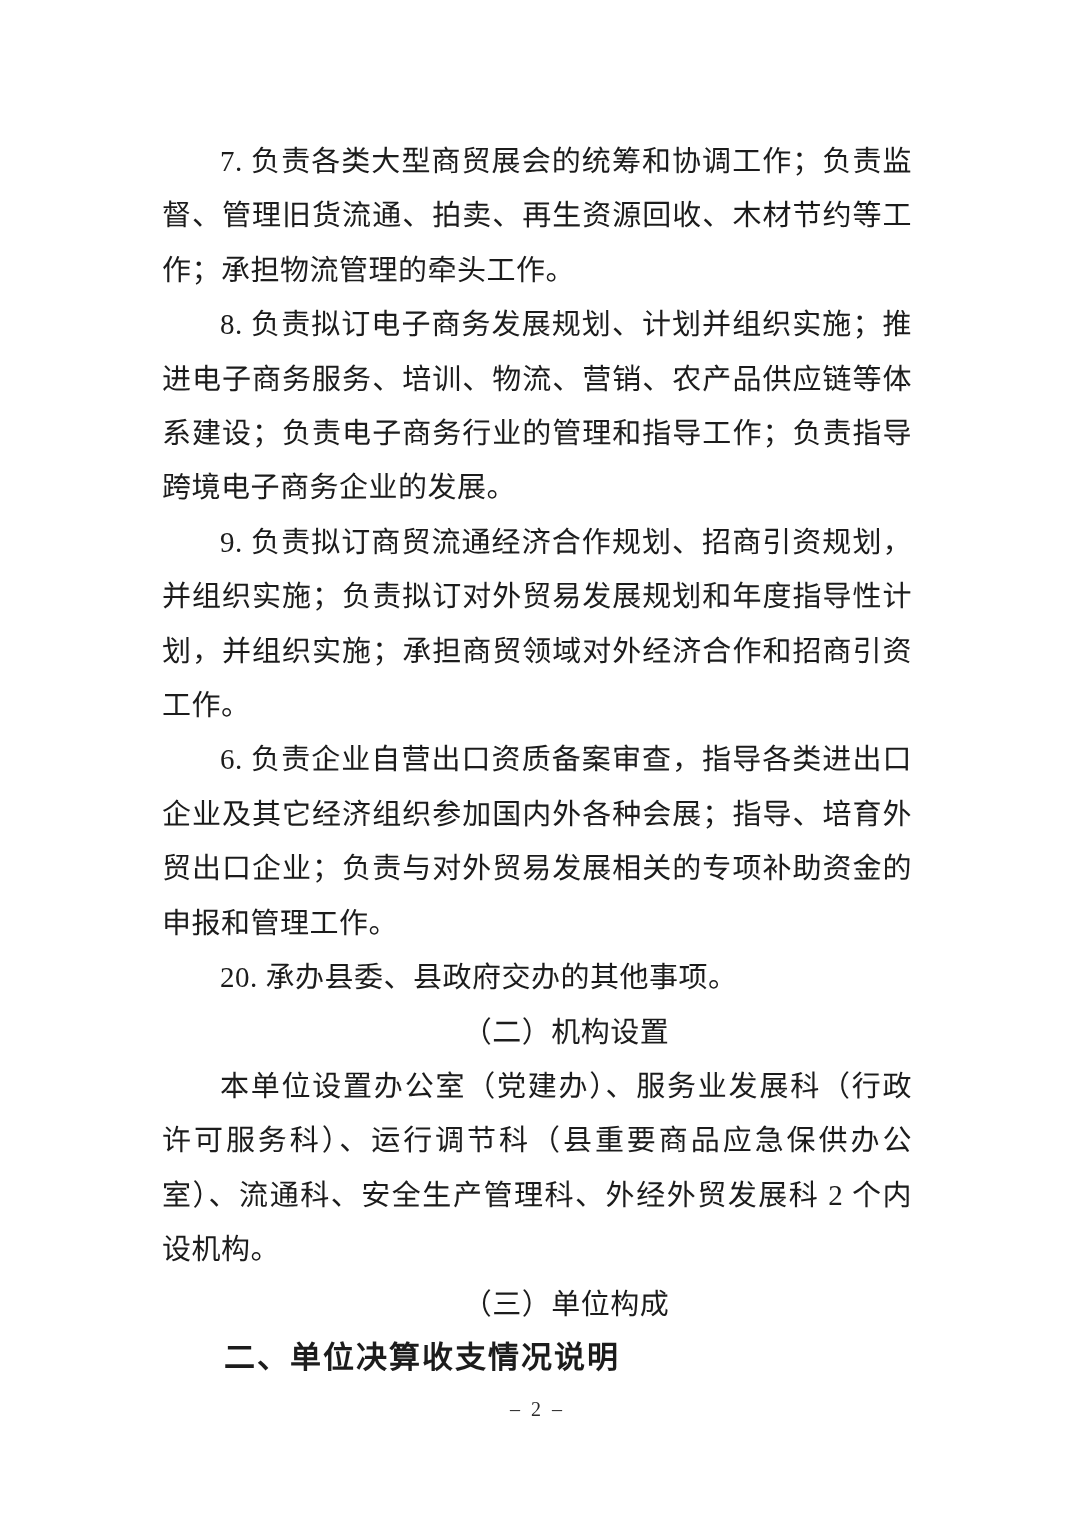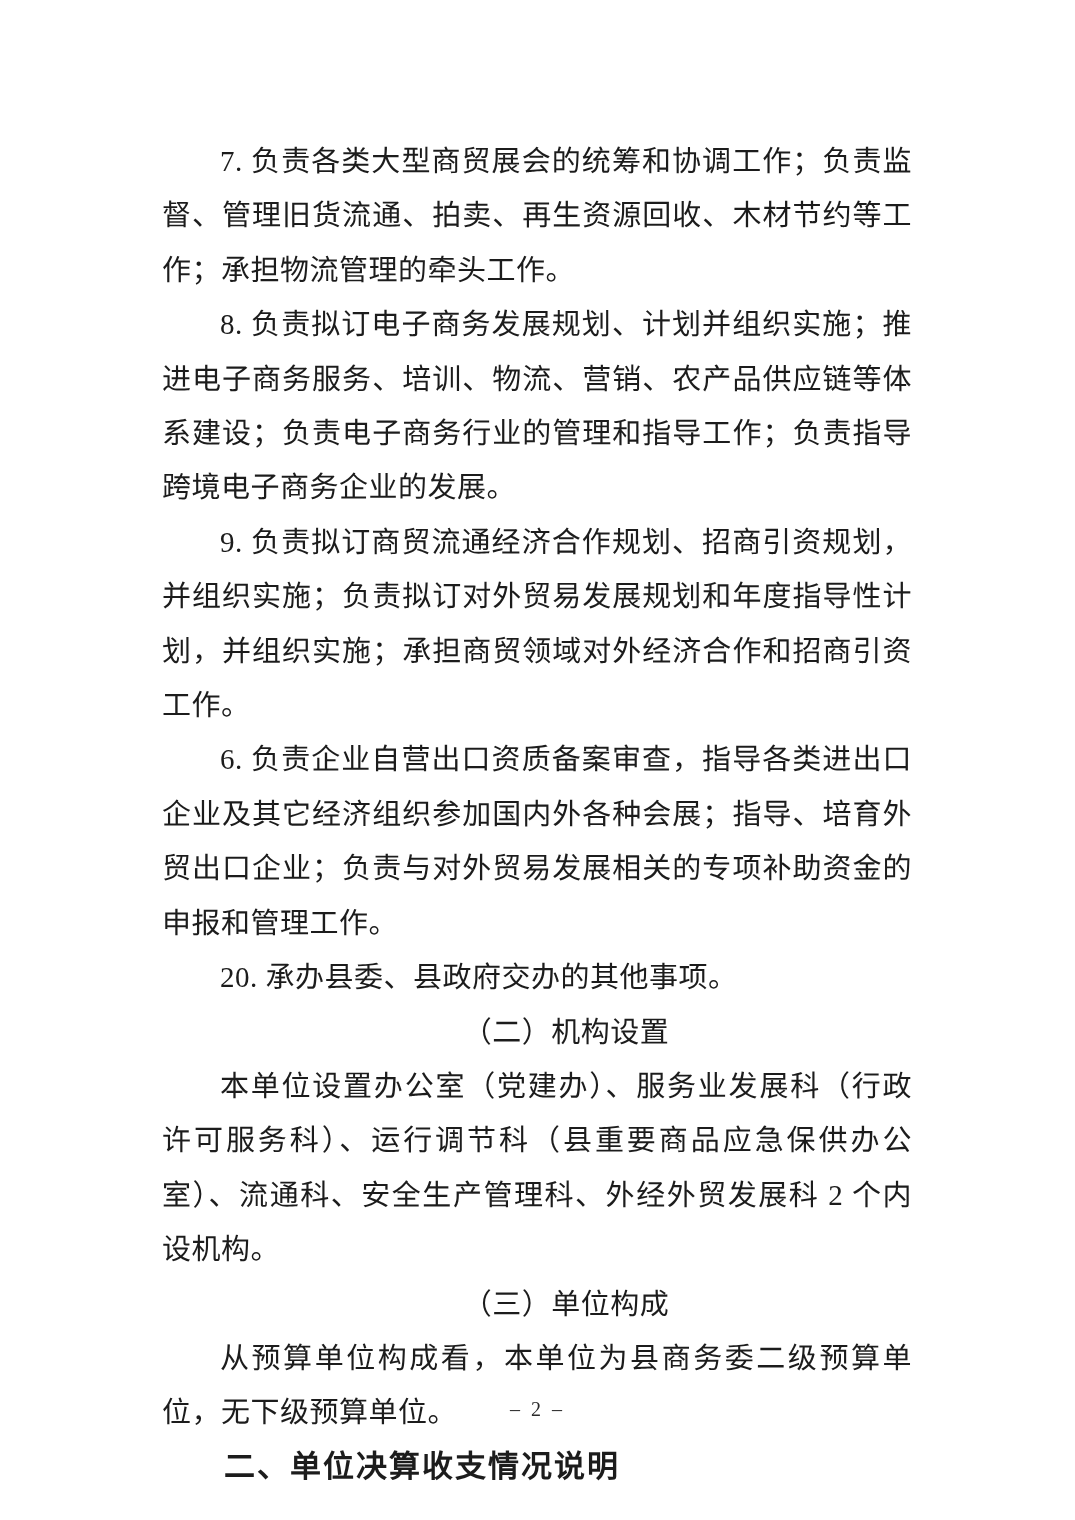--- a/index.html
+++ b/index.html
@@ -62,19 +62,18 @@
 <div class="page">
   <div class="doc">
     <p>7. 负责各类大型商贸展会的统筹和协调工作；负责监督、管理旧货流通、拍卖、再生资源回收、木材节约等工作；承担物流管理的牵头工作。</p>
     <p>8. 负责拟订电子商务发展规划、计划并组织实施；推进电子商务服务、培训、物流、营销、农产品供应链等体系建设；负责电子商务行业的管理和指导工作；负责指导跨境电子商务企业的发展。</p>
     <p>9. 负责拟订商贸流通经济合作规划、招商引资规划，并组织实施；负责拟订对外贸易发展规划和年度指导性计划，并组织实施；承担商贸领域对外经济合作和招商引资工作。</p>
     <p>6. 负责企业自营出口资质备案审查，指导各类进出口企业及其它经济组织参加国内外各种会展；指导、培育外贸出口企业；负责与对外贸易发展相关的专项补助资金的申报和管理工作。</p>
     <p>20. 承办县委、县政府交办的其他事项。</p>
     <h3 class="subheading">（二）机构设置</h3>
     <p>本单位设置办公室（党建办）、服务业发展科（行政许可服务科）、运行调节科（县重要商品应急保供办公室）、流通科、安全生产管理科、外经外贸发展科 2 个内设机构。</p>
     <h3 class="subheading">（三）单位构成</h3>
-    <p>从预算单位构成看，本单位为县商务委二级预算单位，无下级预算单位。</p>
     <h2 class="main-heading">二、单位决算收支情况说明</h2>
   </div>
   <div class="footer">
     <span>– 2 –</span>
   </div>
 </div>
 
 </body></html>

